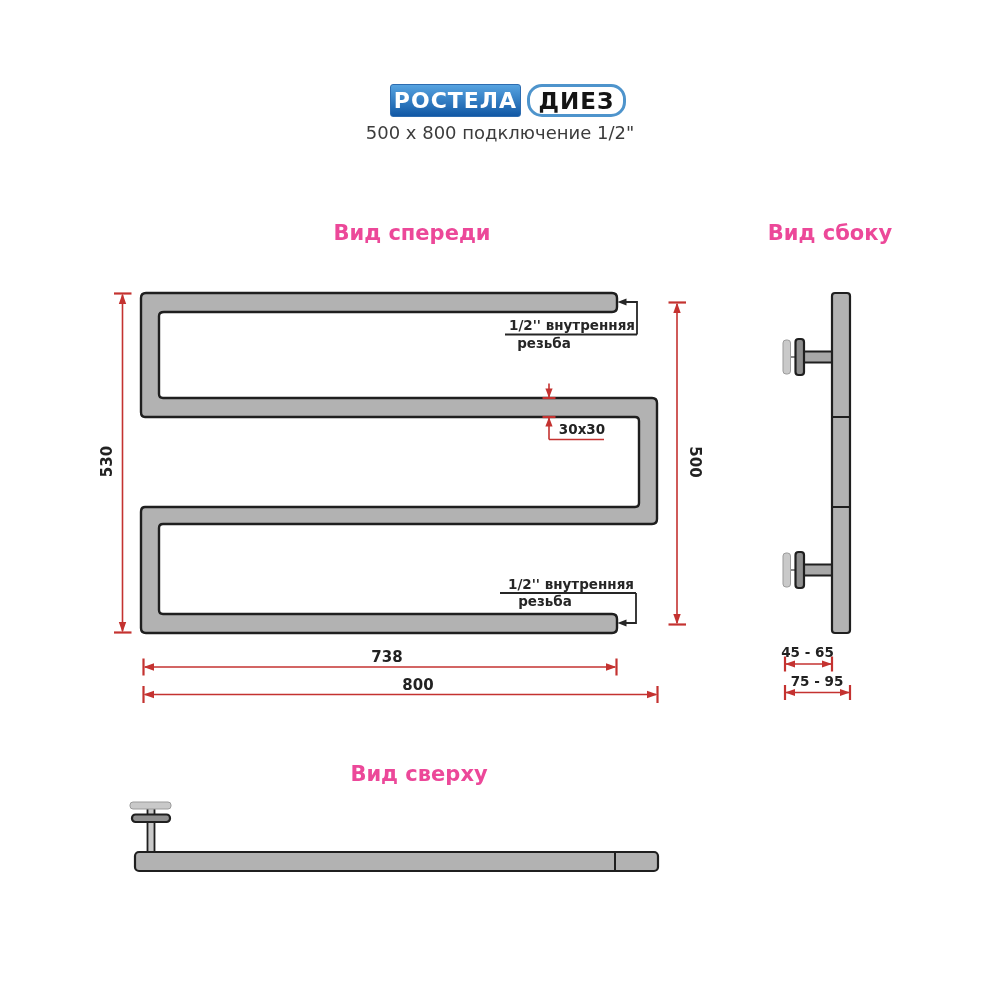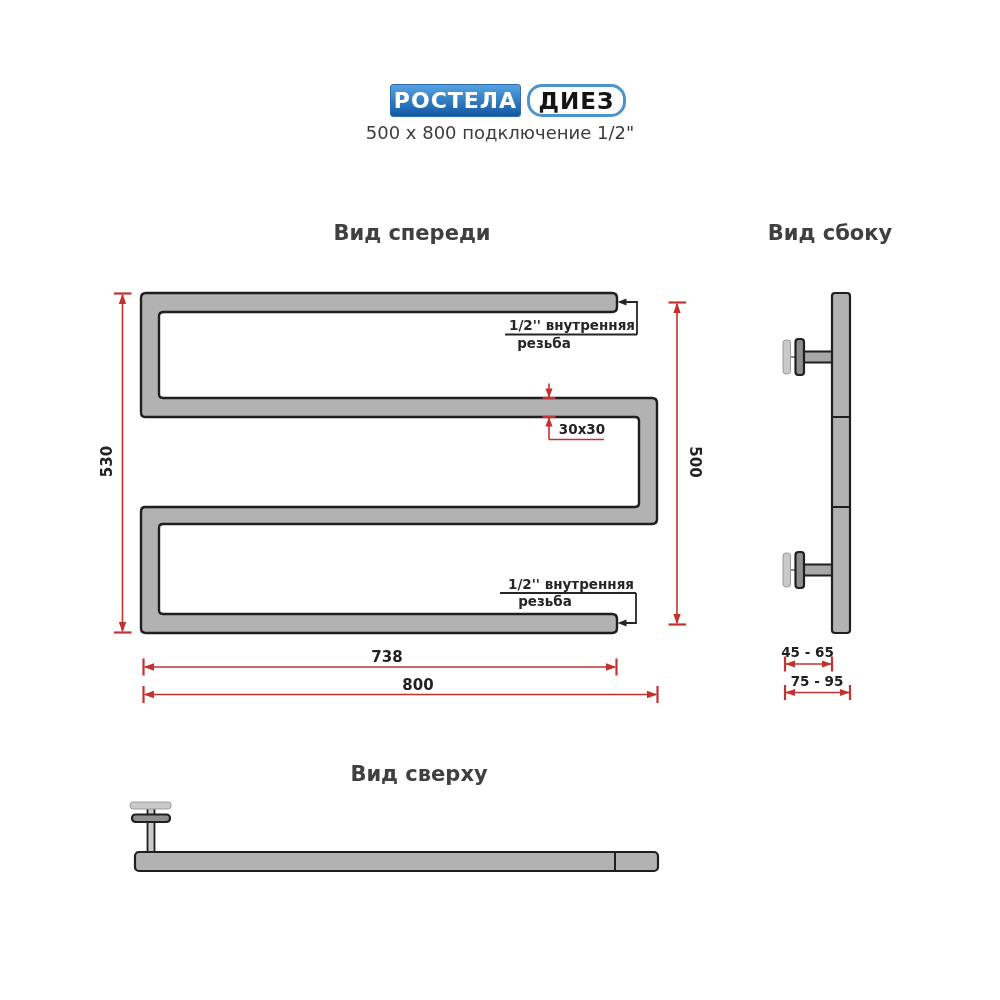--- a/index.html
+++ b/index.html
@@ -8,21 +8,21 @@
   .logo-row{position:absolute;left:390px;top:84px;display:flex;gap:6px;}
   .logo-brand{width:131px;height:33px;display:flex;align-items:center;justify-content:center;
       background:linear-gradient(var(--logo-blue-top),var(--logo-blue-bottom));
       border:1px solid #2d6cb0;border-radius:3px;color:#ffffff;
       font-size:22px;font-weight:bold;letter-spacing:1px;box-sizing:border-box;}
   .logo-series{width:99px;height:33px;display:flex;align-items:center;justify-content:center;
       background:#ffffff;border:3px solid var(--logo-border);border-radius:15px;
       color:#141414;font-size:23px;font-weight:bold;letter-spacing:1px;box-sizing:border-box;}
   .subtitle{position:absolute;left:0;top:122px;width:1000px;text-align:center;
       color:#3c3c3c;font-size:18px;}
-  .view-title{position:absolute;width:220px;text-align:center;color:#404040;
+  .view-title{position:absolute;width:220px;text-align:center;color:#ec4899;
       font-size:21px;font-weight:bold;}
   .vt-front{left:302px;top:221px;}
   .vt-side{left:720px;top:221px;}
   .vt-top{left:309px;top:762px;}
   svg{position:absolute;left:0;top:0;}
   .pipe{fill:var(--pipe-fill);stroke:var(--pipe-outline);stroke-width:2.4;stroke-linejoin:round;}
   .pipe-thin{fill:var(--pipe-fill);stroke:var(--pipe-outline);stroke-width:2.2;}
   .pipe-divider{stroke:var(--pipe-outline);stroke-width:2;fill:none;}
   .bracket-plate{fill:var(--bracket-light);stroke:#9b9b9b;stroke-width:1;}
   .bracket-dark{fill:#8f8f8f;stroke:var(--pipe-outline);stroke-width:2.2;}

